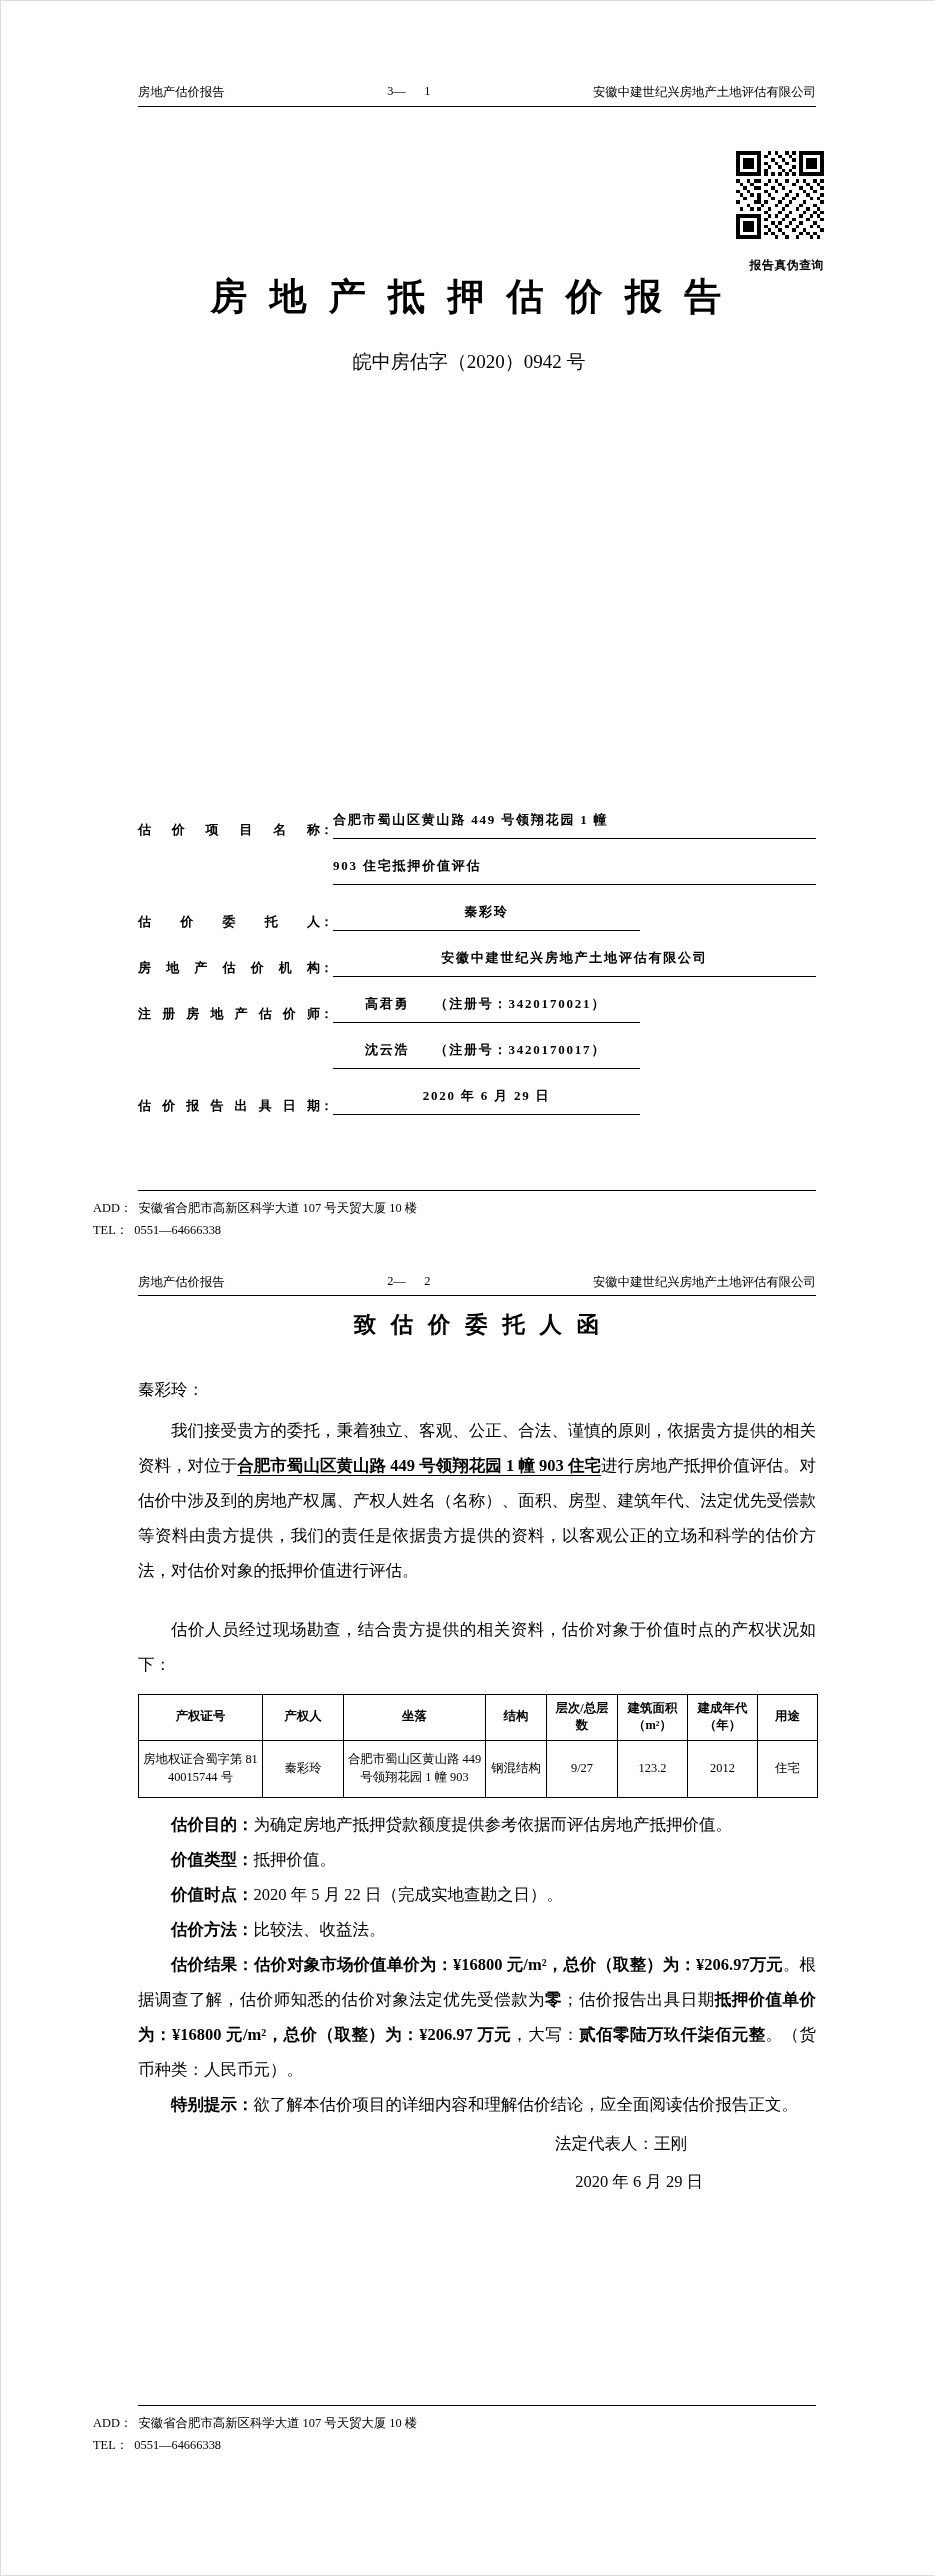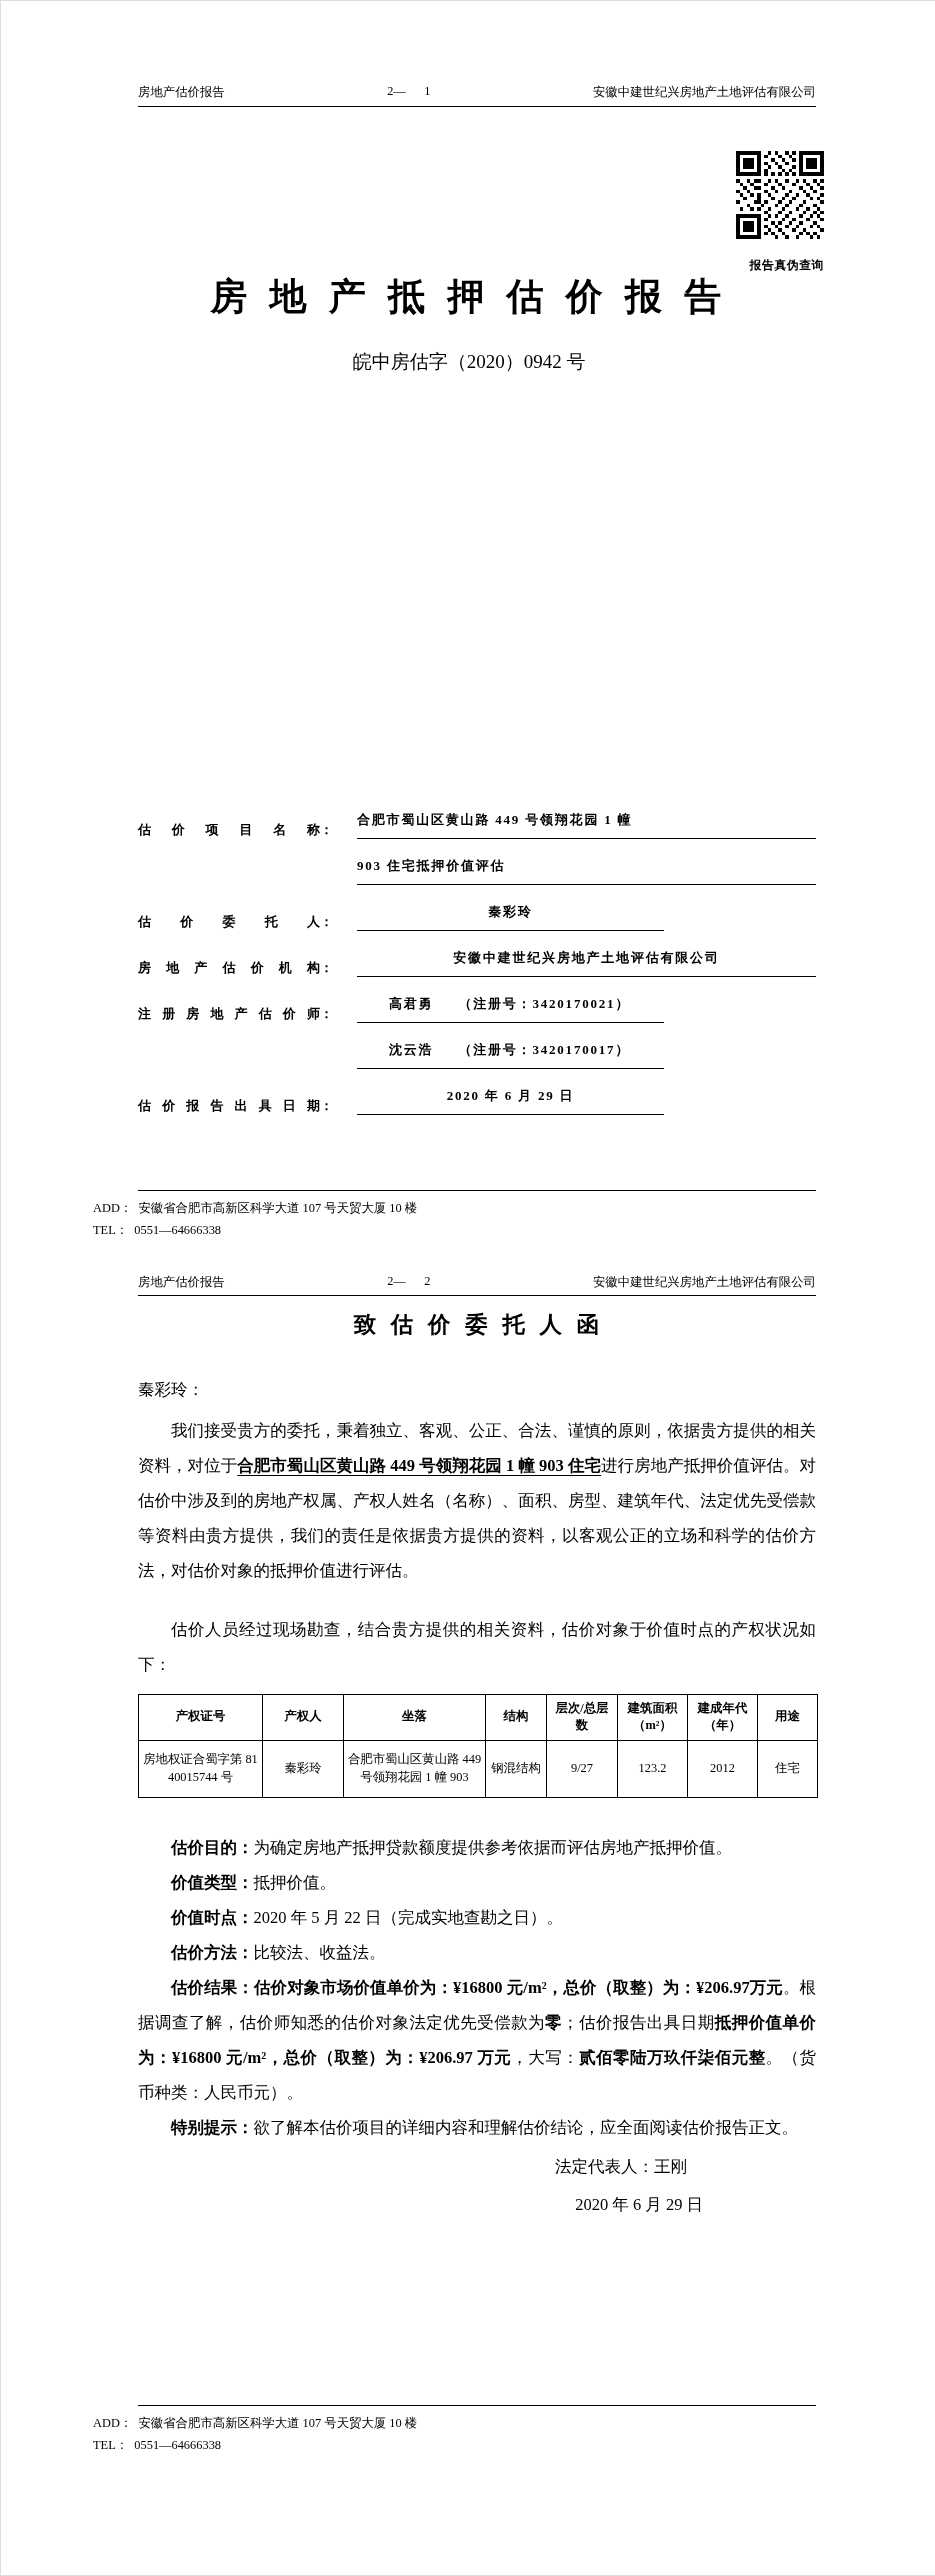--- a/index.html
+++ b/index.html
@@ -31,21 +31,21 @@
 
   
   .p1-title { text-align: center; font-size: 37px; font-weight: bold; letter-spacing: 6.5px; margin-top: 165px; }
   .p1-docno { text-align: center; font-size: 19px; margin-top: 27px; }
 
   .p1-form { margin: 418px 121px 0 137px; font-size: 13px; font-weight: bold; }
   .f-row { display: flex; align-items: flex-end; height: 46px; }
   .f-head { width: 195px; flex: none; display: flex; align-items: flex-end; }
   .f-label { flex: 1; text-align: justify; text-align-last: justify; }
   .f-sep { flex: none; }
-  .f-value { border-bottom: 1.2px solid #000; padding-bottom: 2px; letter-spacing: 1.8px; min-height: 28px; margin-left: 24px; }
+  .f-value { border-bottom: 1.2px solid #000; padding-bottom: 2px; letter-spacing: 1.8px; min-height: 28px; }
   .f-value.full { flex: 1; }
   .f-value.short { width: 307px; }
   .ta-c { text-align: center; }
   .ta-l { text-align: left; }
   .pl { padding-left: 32px; }
   .f-note { margin-left: 25px; }
 
   
   .ftr { position: absolute; left: 92px; right: 121px; font-size: 12.4px; }
   .page1 .ftr { top: 1189px; }
@@ -61,34 +61,34 @@
   .para1 { margin-top: 6px; }
   .para2 { margin-top: 23.6px; }
   .b { font-weight: bold; }
   .bu { font-weight: bold; text-decoration: underline; text-underline-offset: 3.5px; }
 
   table.prop { border-collapse: collapse; width: 678px; table-layout: fixed; margin-top: 11.8px; font-size: 12.4px; line-height: 17.7px; text-align: center; text-align-last: center; }
   table.prop th, table.prop td { border: 1.2px solid #000; padding: 4.7px 2.4px; word-break: break-all; }
   table.prop th { font-weight: bold; }
   table.prop td { padding: 10.6px 2.4px; }
 
-  .items { margin-top: 32px; }
+  .items { margin-top: 9px; }
   .sig { margin-top: 2.9px; line-height: 38px; }
   .sig-company { text-align: right; }
   .sig-rep { text-align: right; padding-right: 129px; }
   .sig-date { text-align: right; padding-right: 113px; }
 </style>
 </head>
 <body>
 
 <div class="page page1">
 
   <div class="hdr">
     <span>房地产估价报告</span>
-    <span class="hdr-center">2—      1</span>
+    <span class="hdr-center">3—      1</span>
     <span>安徽中建世纪兴房地产土地评估有限公司</span>
   </div>
 
   <div class="qr-wrap">
     <svg class="qr-svg" viewBox="0 0 25 25" xmlns="http://www.w3.org/2000/svg" shape-rendering="crispEdges">
       <rect x="0" y="0" width="25" height="25" fill="#fff"></rect>
       <g fill="#000">
         <rect x="0" y="0" width="7" height="7"></rect>
           <rect x="18" y="0" width="7" height="7"></rect>
           <rect x="0" y="18" width="7" height="7"></rect>

